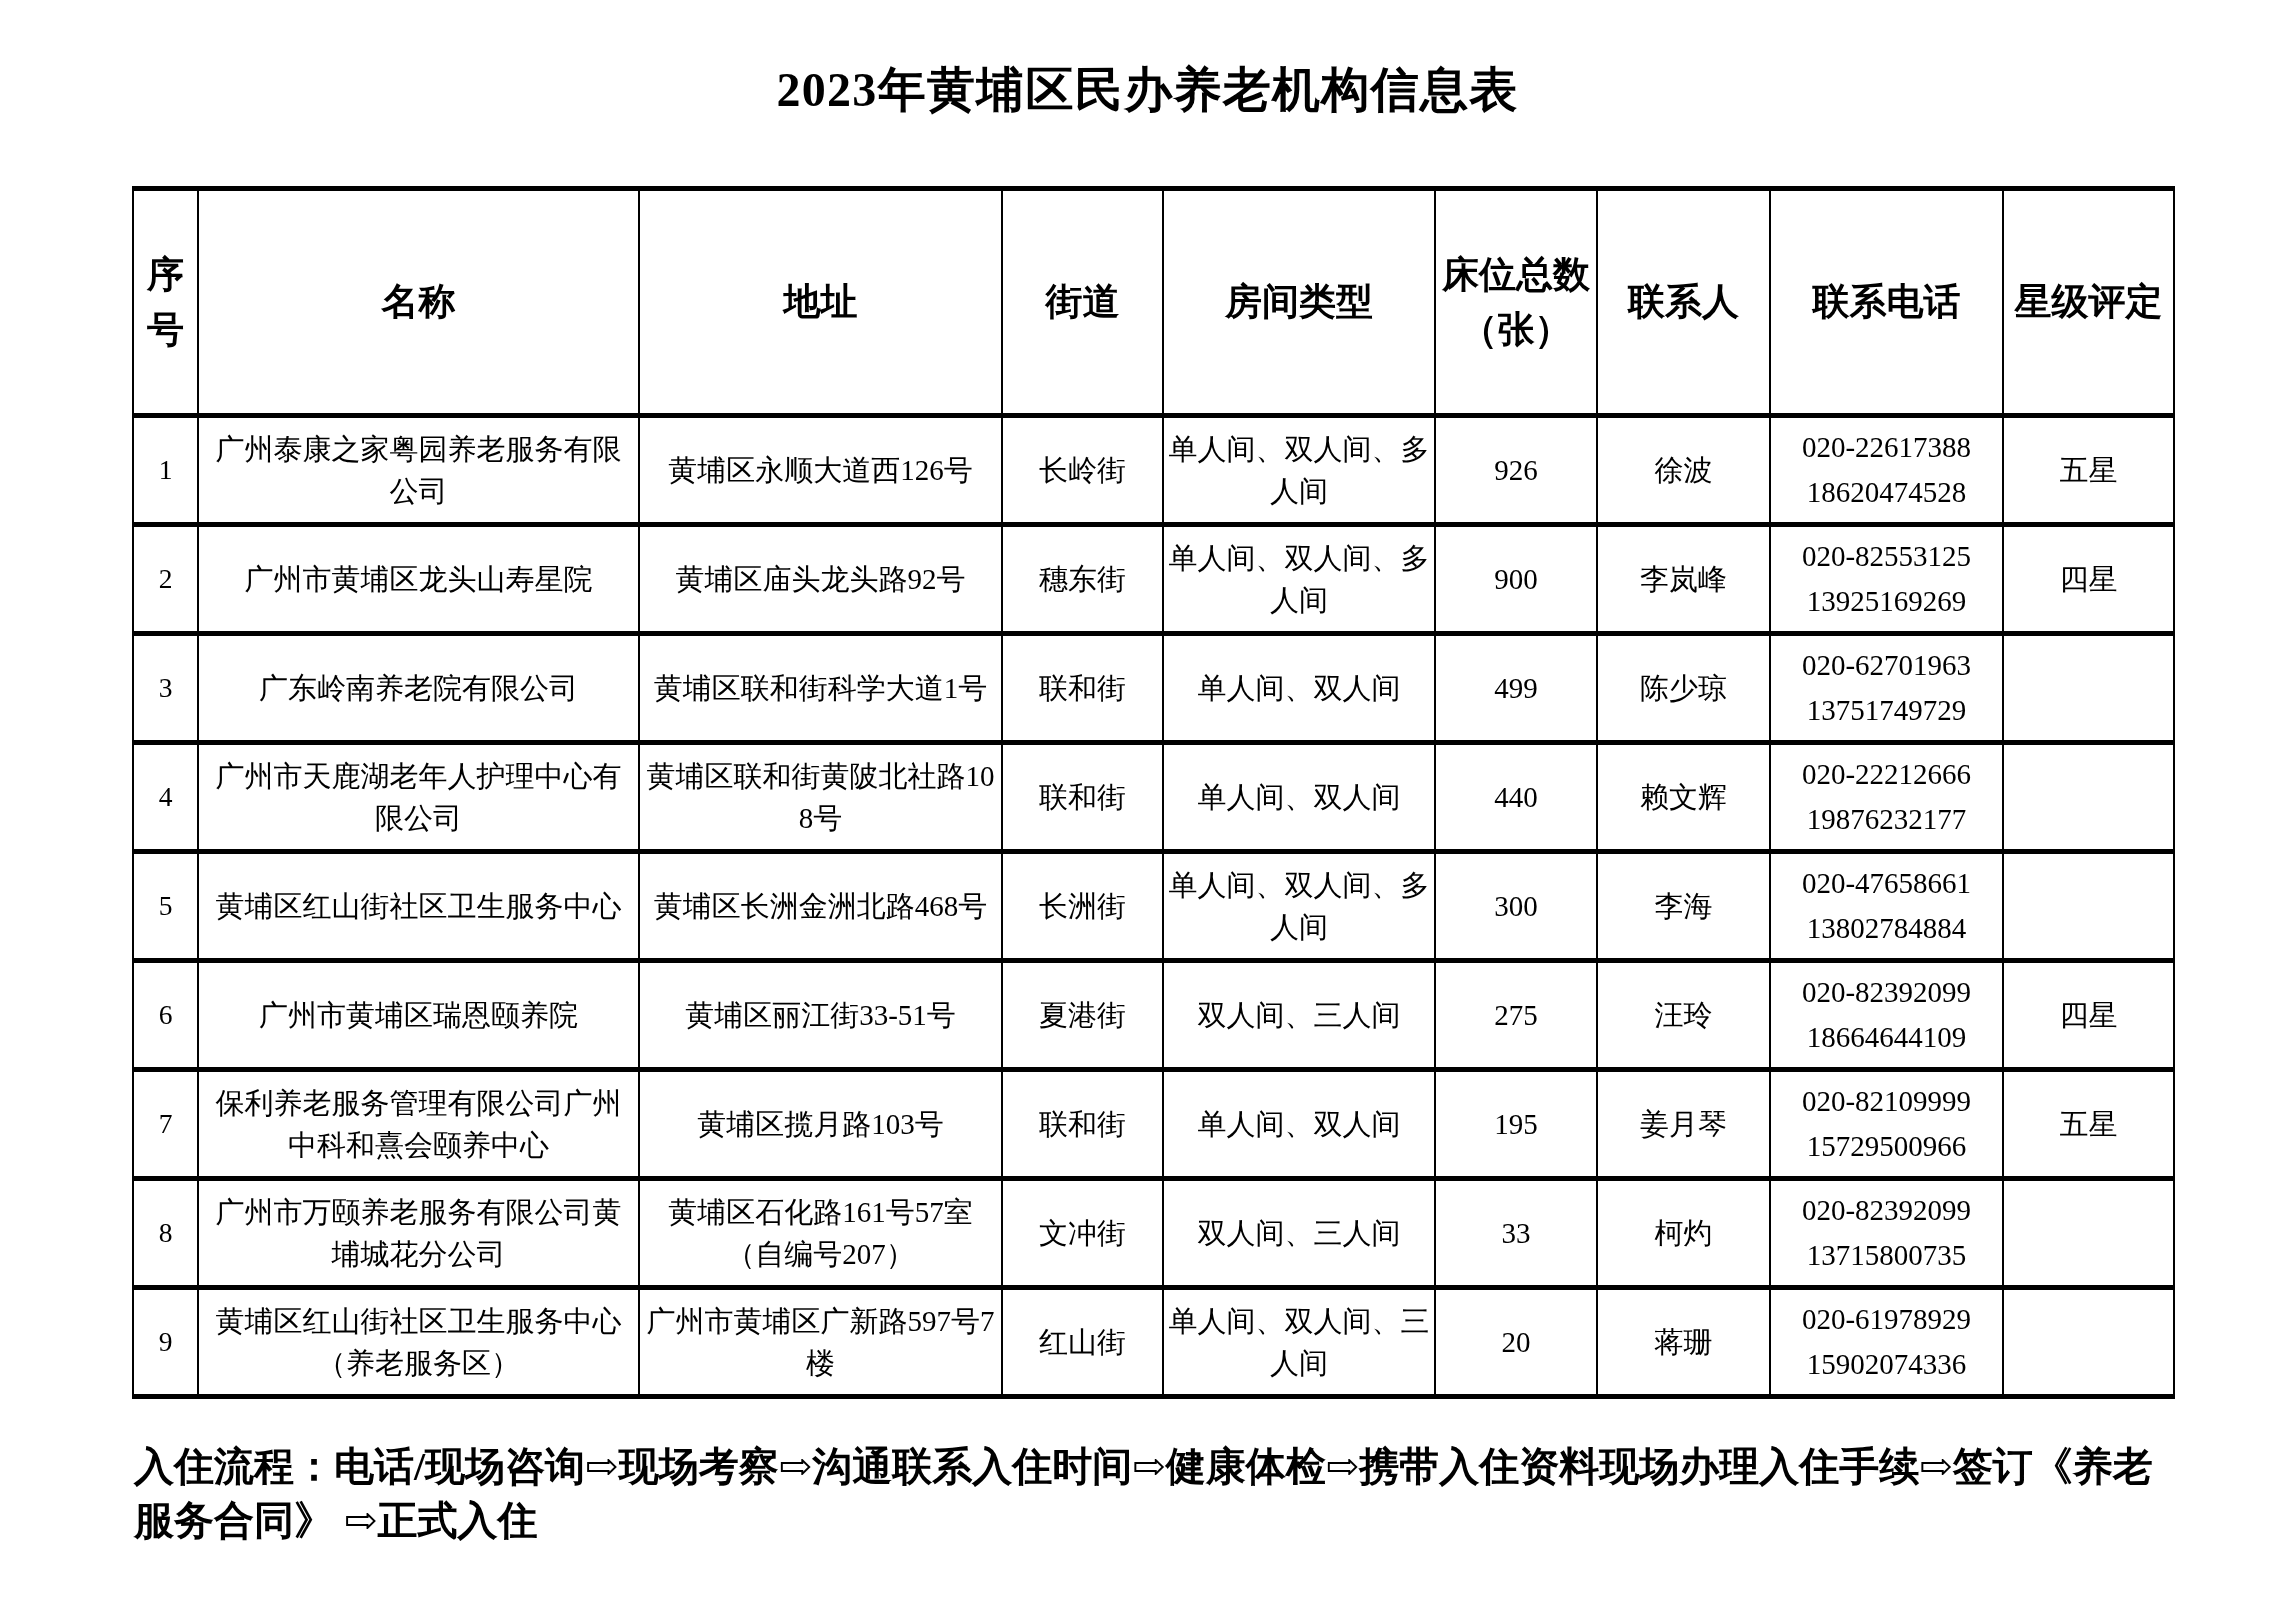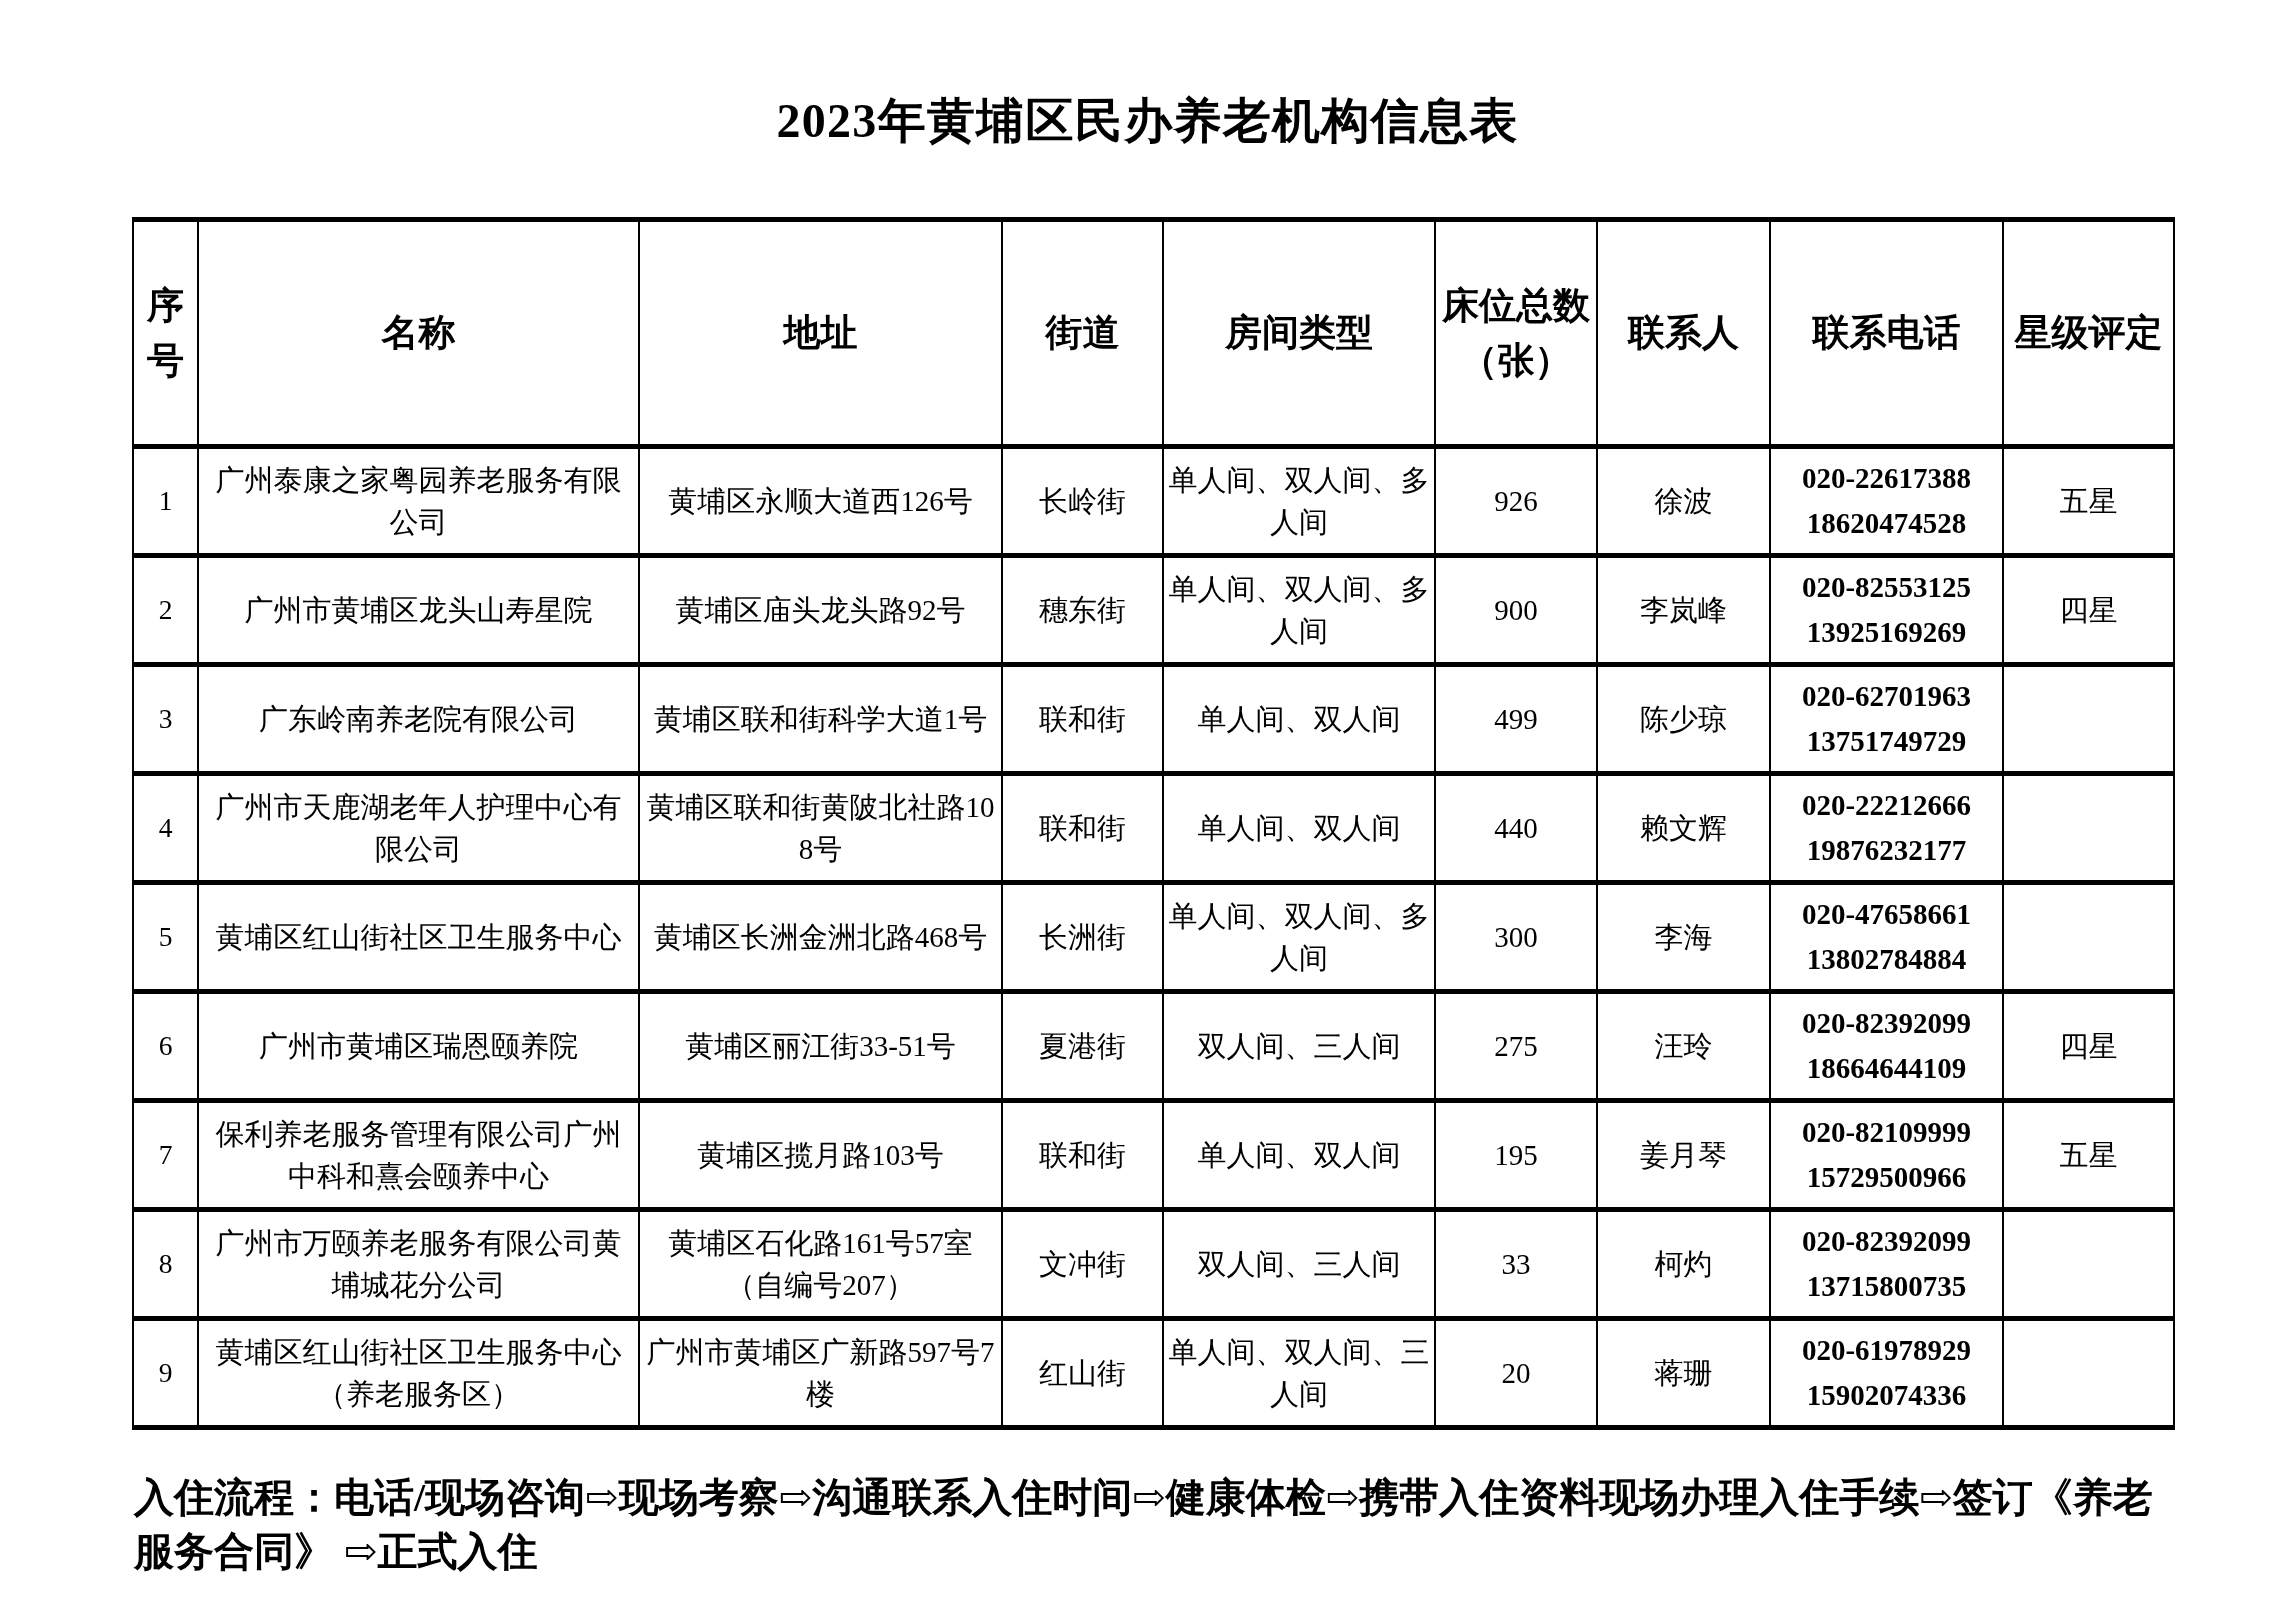--- a/index.html
+++ b/index.html
@@ -5,21 +5,21 @@
   html,body{margin:0;padding:0;background:#888;}
   .page{
     position:relative;
     width:2295px;height:1623px;
     background:#ffffff;
     overflow:hidden;
     font-family:"Liberation Serif","DejaVu Serif",serif;
     color:#000;
   }
   .title{
-    margin:97px 0 0 0;
+    margin:66px 0 0 0;
     text-align:center;
     font-size:48px;
     font-weight:bold;
     line-height:1;
     letter-spacing:1.3px;
   }
   table.info{
     table-layout:fixed;
     border-collapse:collapse;
     margin:72px 0 0 132px;
@@ -35,21 +35,21 @@
     overflow:hidden;
     word-break:break-all;
   }
   table.info thead tr{height:227px;}
   table.info tbody tr{height:109px;}
   th{font-size:37px;font-weight:bold;line-height:1.5;padding:2.6px 5.2px;}
   td{font-size:29px;line-height:1.45;}
   td.no{font-size:27.5px;}
   td.name{text-align:left;padding-left:7.9px;padding-right:3.9px;}
   td.room{padding:2.6px 9.2px;}
-  td.phone .ph{display:block;line-height:1.55;font-weight:bold;}
+  td.phone .ph{display:block;line-height:1.55;}
   .footer{
     margin:41px 0 0 134px;
     width:2023px;
     font-size:40px;
     font-weight:bold;
     line-height:1.35;
     word-break:break-all;
   }
 </style>
 </head>

